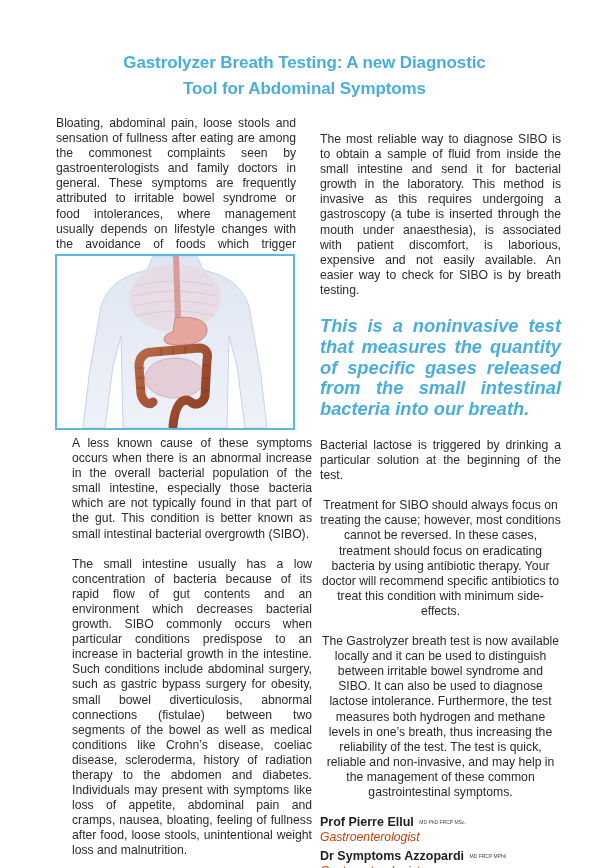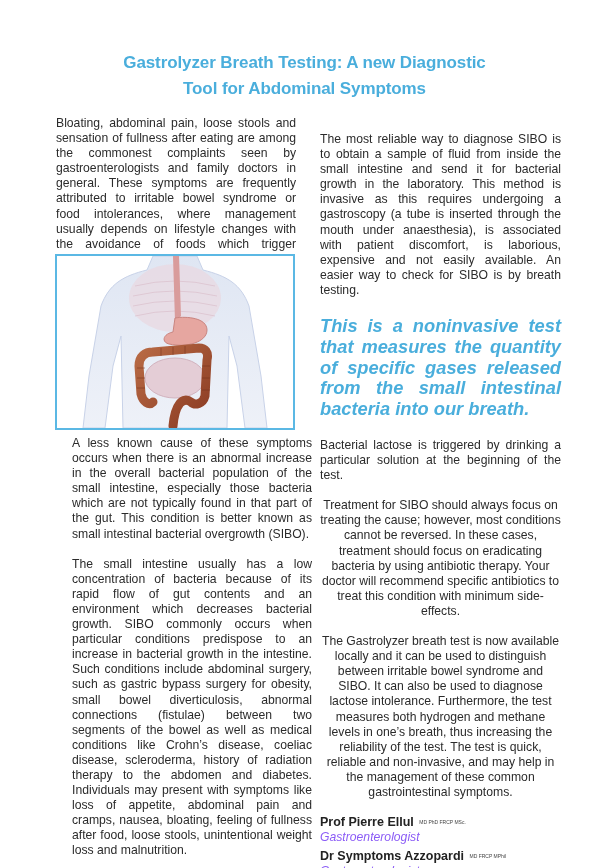--- a/index.html
+++ b/index.html
@@ -11,21 +11,21 @@
   .col { position: absolute; top: 116px; width: 240px; }
   .col-left { left: 56px; }
   .col-right { left: 320px; width: 241px; margin-top: 16px; }
   p { margin: 0; font-size: 12.2px; line-height: 15.1px; text-align: justify; }
   .p-left-ragged { text-align: center; }
   .figure { position: absolute; left: 55px; top: 254px; width: 236px; height: 172px;
             border: 2px solid #5bb8e4; background: #fff; overflow: hidden; }
   .highlight { color: #4aaedc; font-weight: bold; font-size: 18.3px; line-height: 20.8px; text-align: justify; }
   .author-name { font-weight: bold; font-size: 12.5px; line-height: 15px; color: #222; }
   .author-cred { font-size: 5px; font-weight: normal; color: #444; margin-left: 2px; vertical-align: middle; }
-  .author-role { font-style: italic; font-size: 12.2px; line-height: 15px; color: #8b5cf6; }
+  .author-role { font-style: italic; font-size: 12.2px; line-height: 15px; color: #c2410c; }
 </style>
 </head>
 <body>
 
 <div class="title">
   <span>Gastrolyzer Breath Testing: A new Diagnostic</span>
   <span>Tool for Abdominal Symptoms</span>
 </div>
 
 <div class="col col-left">

